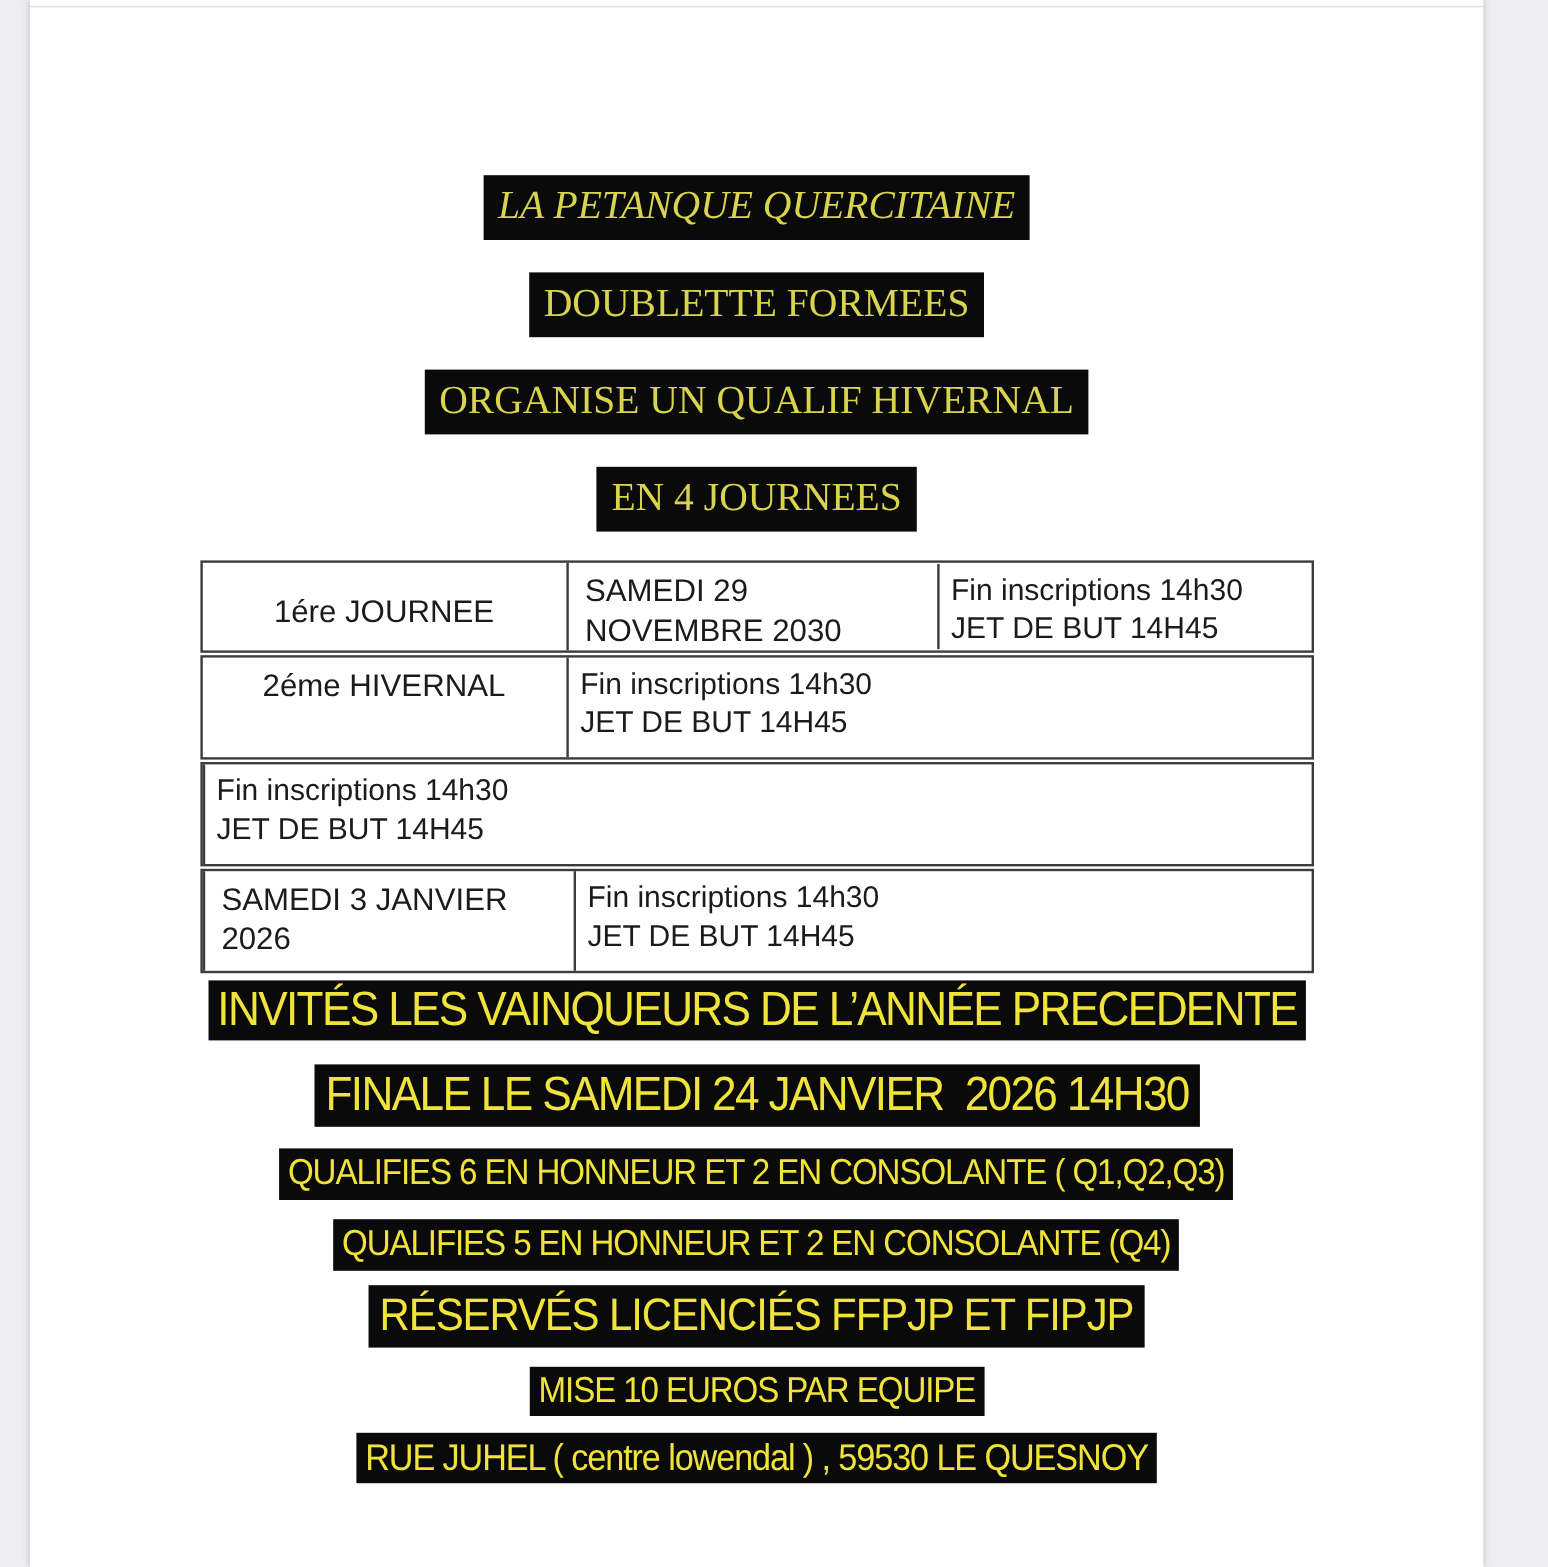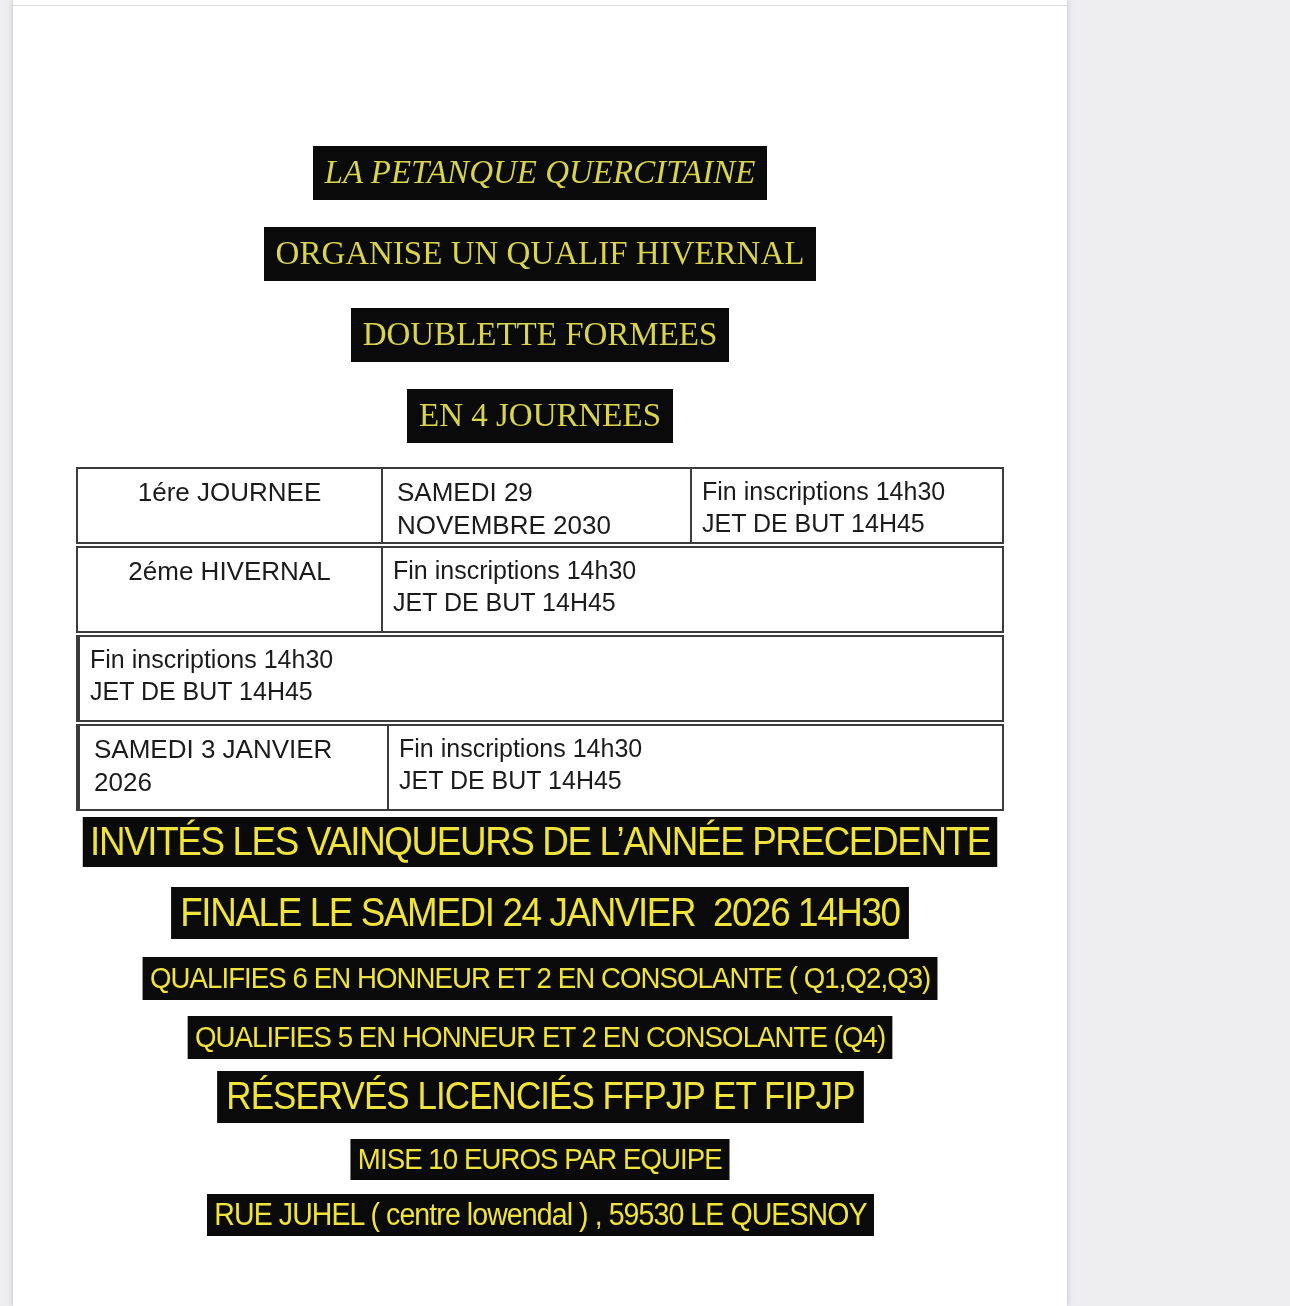--- a/index.html
+++ b/index.html
@@ -13,21 +13,21 @@
   }
   *{box-sizing:border-box;}
   html,body{margin:0;padding:0;}
   body{
     width:1290px;height:1306px;overflow:hidden;
     background:var(--background);
     font-family:"Liberation Sans", sans-serif;
     position:relative;
   }
   .page{
-    position:absolute;left:13px;top:0;width:1054px;height:1306px;
+    position:absolute;left:25px;top:0;width:1211px;height:1306px;
     background:var(--page);
     box-shadow:0 0 6px rgba(70,70,95,.28);
   }
   .page-topline{
     position:absolute;top:5px;left:0;right:0;height:1px;
     background:#dcdce1;
   }
   .content{
     position:absolute;inset:0;
     padding-top:146px;
@@ -51,21 +51,21 @@
     margin-top:-3px;
     display:flex;flex-direction:column;
   }
   .trow{
     display:flex;
     border:2px solid var(--table-border);
     background:#fff;
     margin-bottom:2px;
   }
   .trow.tall{min-height:87px;}
-  .trow.short{min-height:71px;}
+  .trow.short{min-height:71px;align-items:center;}
   .cell{
     padding-top:7px;
     color:var(--table-text);
     font-size:26px;
     line-height:1.27;
     white-space:pre-line;
   }
   .c1{width:303px;text-align:center;}
   .c2{width:309px;border-left:2px solid var(--table-border);padding-left:14px;}
   .c3{flex:1;border-left:2px solid var(--table-border);padding-left:10px;font-size:25px;}
@@ -88,22 +88,22 @@
   .bn7{font-size:31px;padding:5px 8px 6px;margin-top:14px;}
 </style>
 </head>
 <body>
 
 <div class="page">
   <div class="page-topline"></div>
   <div class="content">
 
     <div class="hbox italic">LA PETANQUE QUERCITAINE</div>
+    <div class="hbox">DOUBLETTE FORMEES</div>
     <div class="hbox">ORGANISE UN QUALIF HIVERNAL</div>
-    <div class="hbox">DOUBLETTE FORMEES</div>
     <div class="hbox">EN 4 JOURNEES</div>
 
     <div class="table">
       <div class="trow short">
         <div class="cell c1">1ére JOURNEE</div>
         <div class="cell c2">SAMEDI 29
 NOVEMBRE 2030</div>
         <div class="cell c3">Fin inscriptions 14h30
 JET DE BUT 14H45</div>
       </div>

